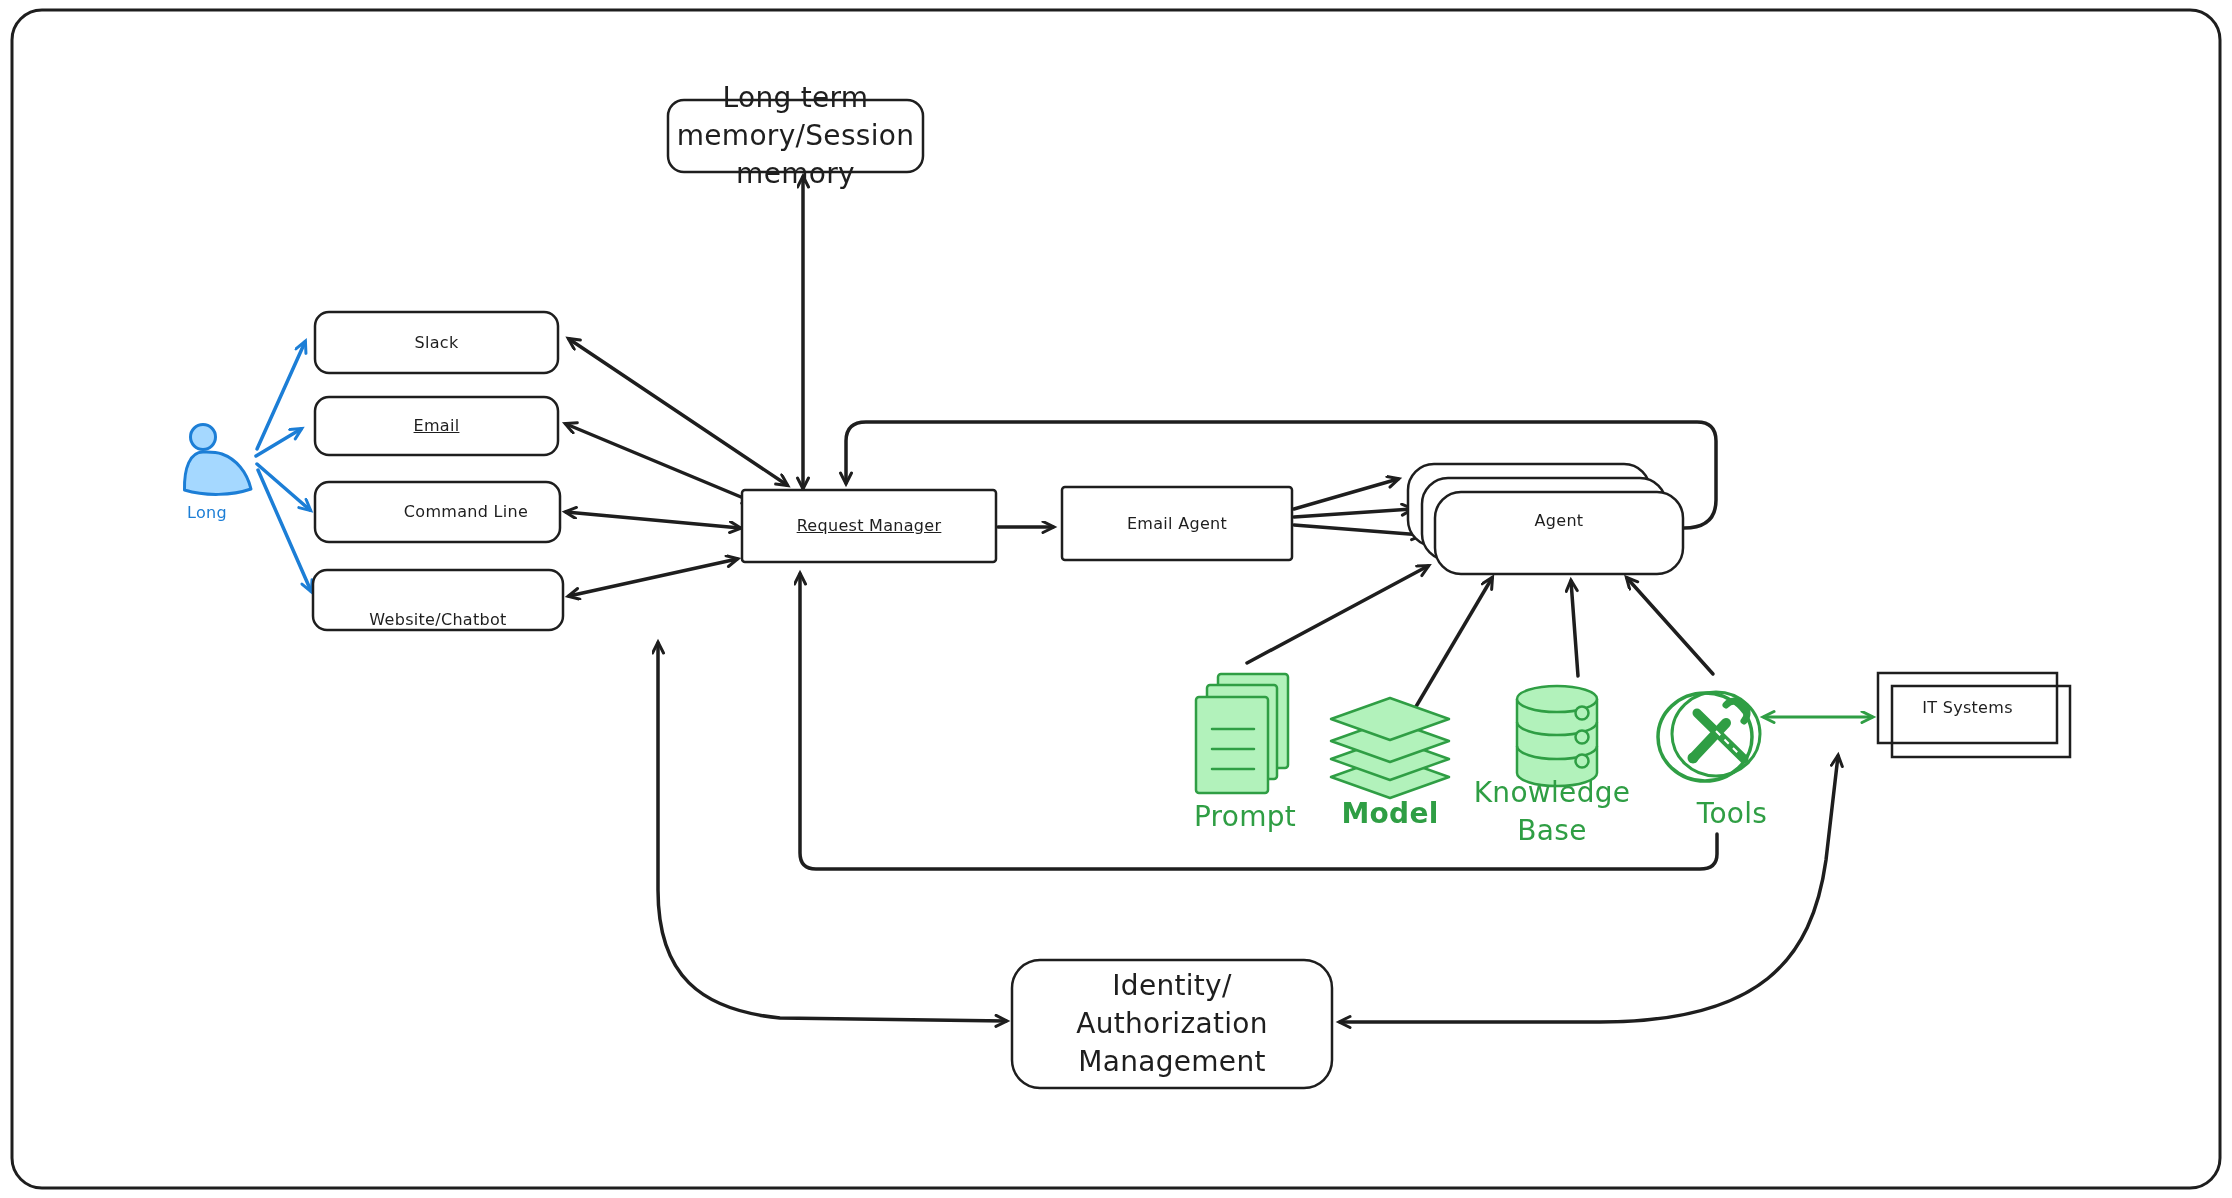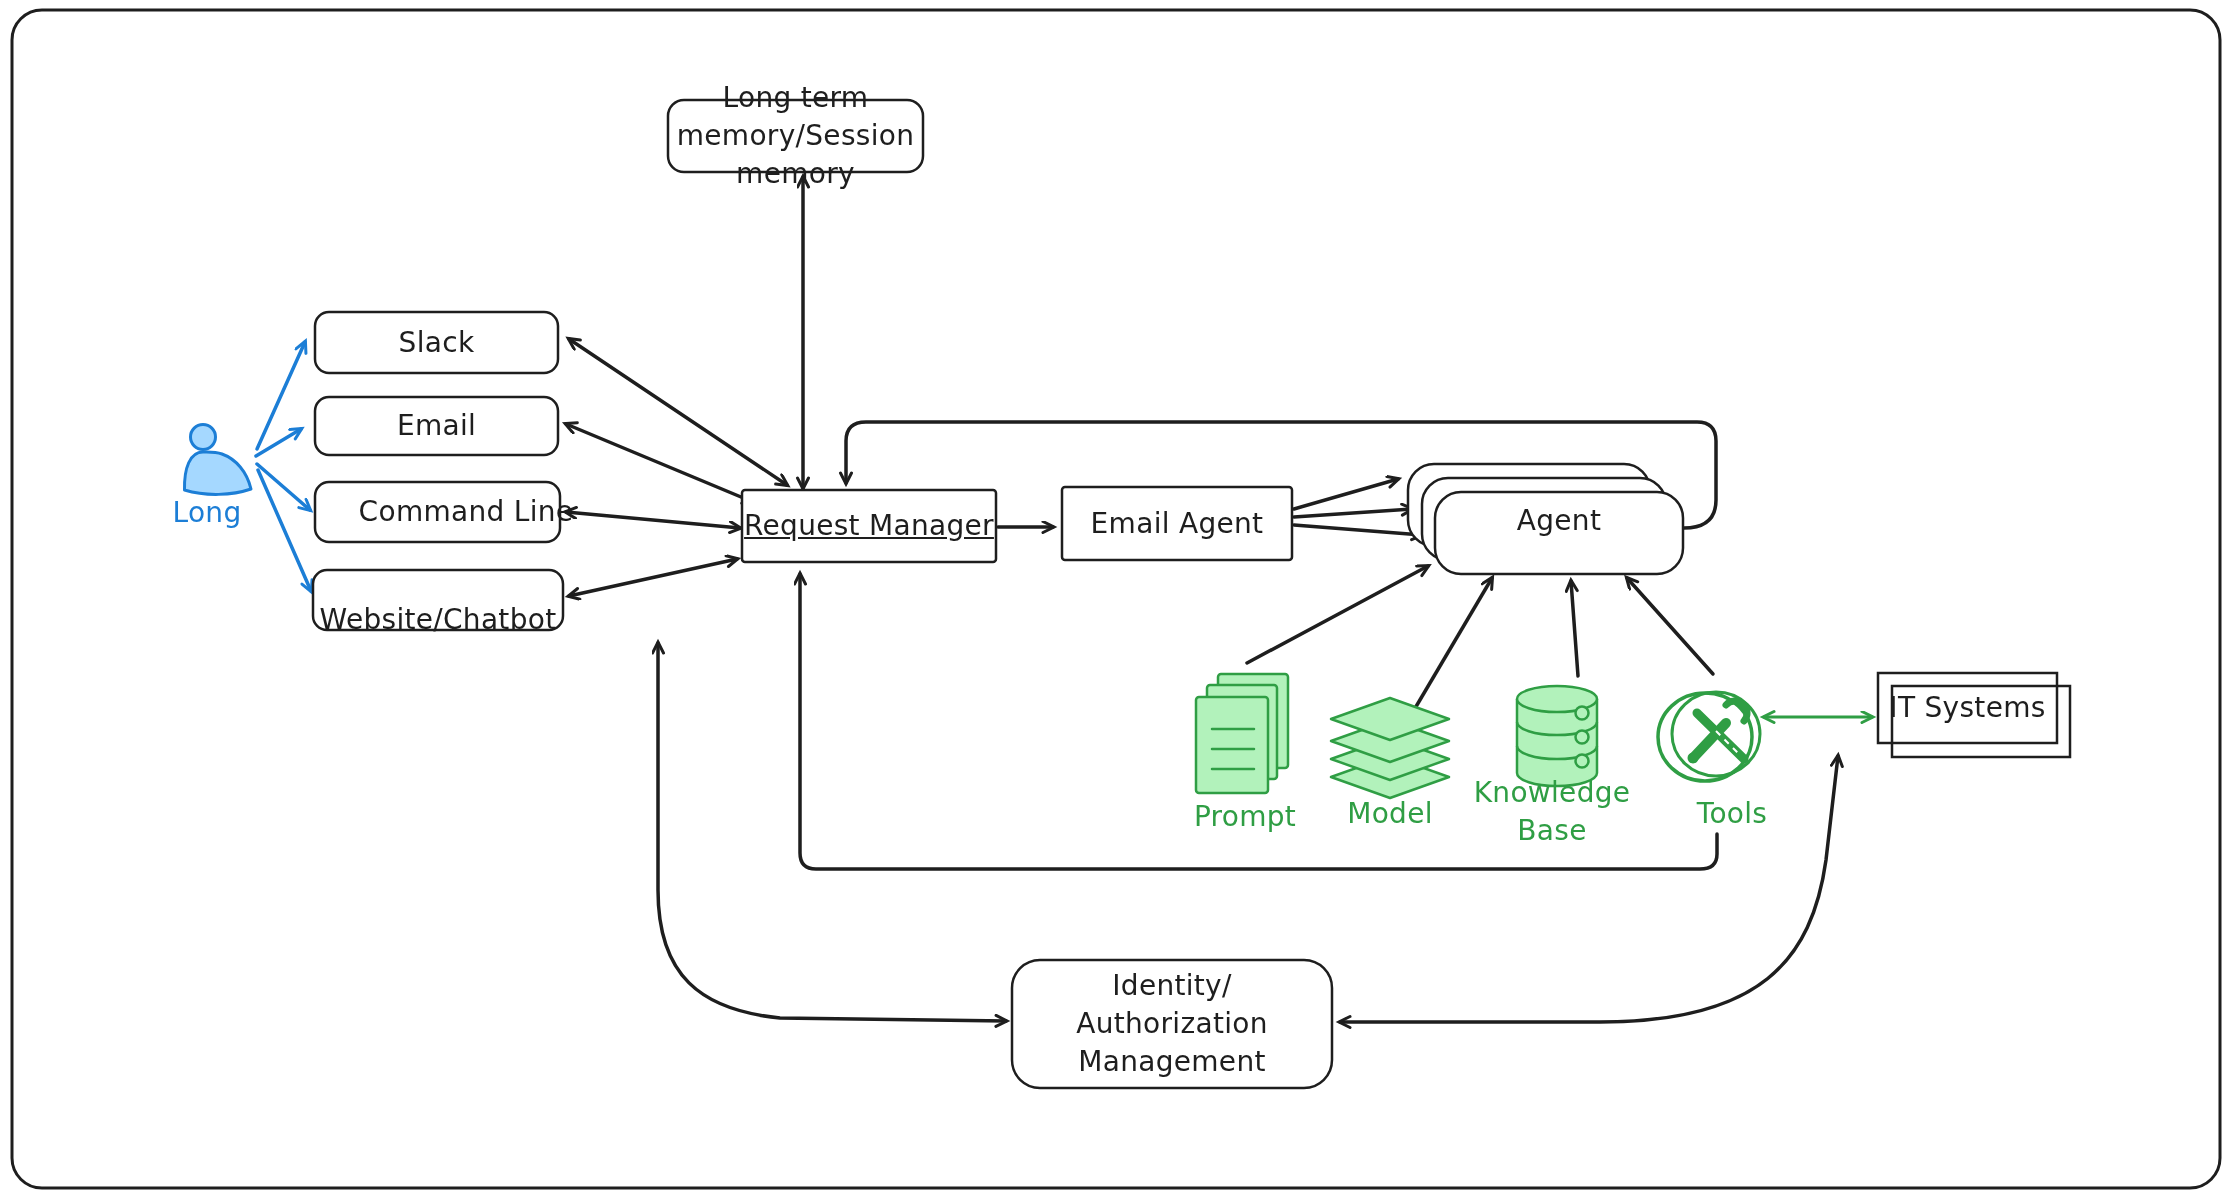--- a/index.html
+++ b/index.html
@@ -4,21 +4,21 @@
 <style>
   html,body{margin:0;padding:0;background:#ffffff;}
   #stage{
     position:relative;width:2232px;height:1198px;background:#ffffff;
     font-family:"DejaVu Sans",sans-serif;color:#1e1e1e;overflow:hidden;
   }
   #wires{position:absolute;left:0;top:0;z-index:1;}
   .lbl{
     position:absolute;z-index:2;display:flex;align-items:center;justify-content:center;
     text-align:center;white-space:pre-line;line-height:1.35;letter-spacing:0.3px;
-    font-size:28px;color:#1e1e1e;pointer-events:none;
+    font-size:16px;color:#1e1e1e;pointer-events:none;
   }
   .lbl.small{font-size:28px;}
   .lbl.blue{color:#1c7ed6;}
   .lbl.green{color:#2f9e44;}
 </style>
 </head>
 <body>
 
 <div id="stage">
 
@@ -128,32 +128,32 @@
       <path d="M 1716 731 L 1741 756" stroke="#ffffff" stroke-width="2" stroke-dasharray="6 6" fill="none"></path>
     </g>
   </svg>
 
   <div class="lbl small" style="left:668px;top:100px;width:255px;height:72px;">Long term
 memory/Session memory</div>
 
   <div class="lbl blue" style="left:157px;top:498px;width:100px;height:30px;">Long</div>
 
   <div class="lbl" style="left:315px;top:312px;width:243px;height:61px;">Slack</div>
-  <div class="lbl" style="left:315px;top:397px;width:243px;height:58px;">Email</div>
+  <div class="lbl" style="left:315px;top:397px;width:243px;height:58px;text-decoration:underline;">Email</div>
   <div class="lbl" style="left:321px;top:482px;width:290px;height:60px;">Command Line</div>
   <div class="lbl" style="left:313px;top:570px;width:250px;height:60px;margin-top:20px;">Website/Chatbot</div>
 
   <div class="lbl" style="left:742px;top:490px;width:254px;height:72px;text-decoration:underline;">Request Manager</div>
 
   <div class="lbl" style="left:1062px;top:487px;width:230px;height:73px;">Email Agent</div>
 
   <div class="lbl" style="left:1435px;top:480px;width:248px;height:82px;">Agent</div>
 
   <div class="lbl green small" style="left:1185px;top:803px;width:120px;height:28px;">Prompt</div>
-  <div class="lbl green small" style="left:1330px;top:800px;width:120px;height:28px;">Model</div>
+  <div class="lbl green small" style="left:1330px;top:800px;width:120px;height:28px;font-weight:bold;">Model</div>
   <div class="lbl green small" style="left:1472px;top:798px;width:160px;height:28px;">Knowledge Base</div>
   <div class="lbl green small" style="left:1672px;top:800px;width:120px;height:28px;">Tools</div>
 
   <div class="lbl small" style="left:1012px;top:960px;width:320px;height:128px;">Identity/
 Authorization Management</div>
 
   <div class="lbl" style="left:1878px;top:673px;width:179px;height:70px;">IT Systems</div>
 
 </div>
 

